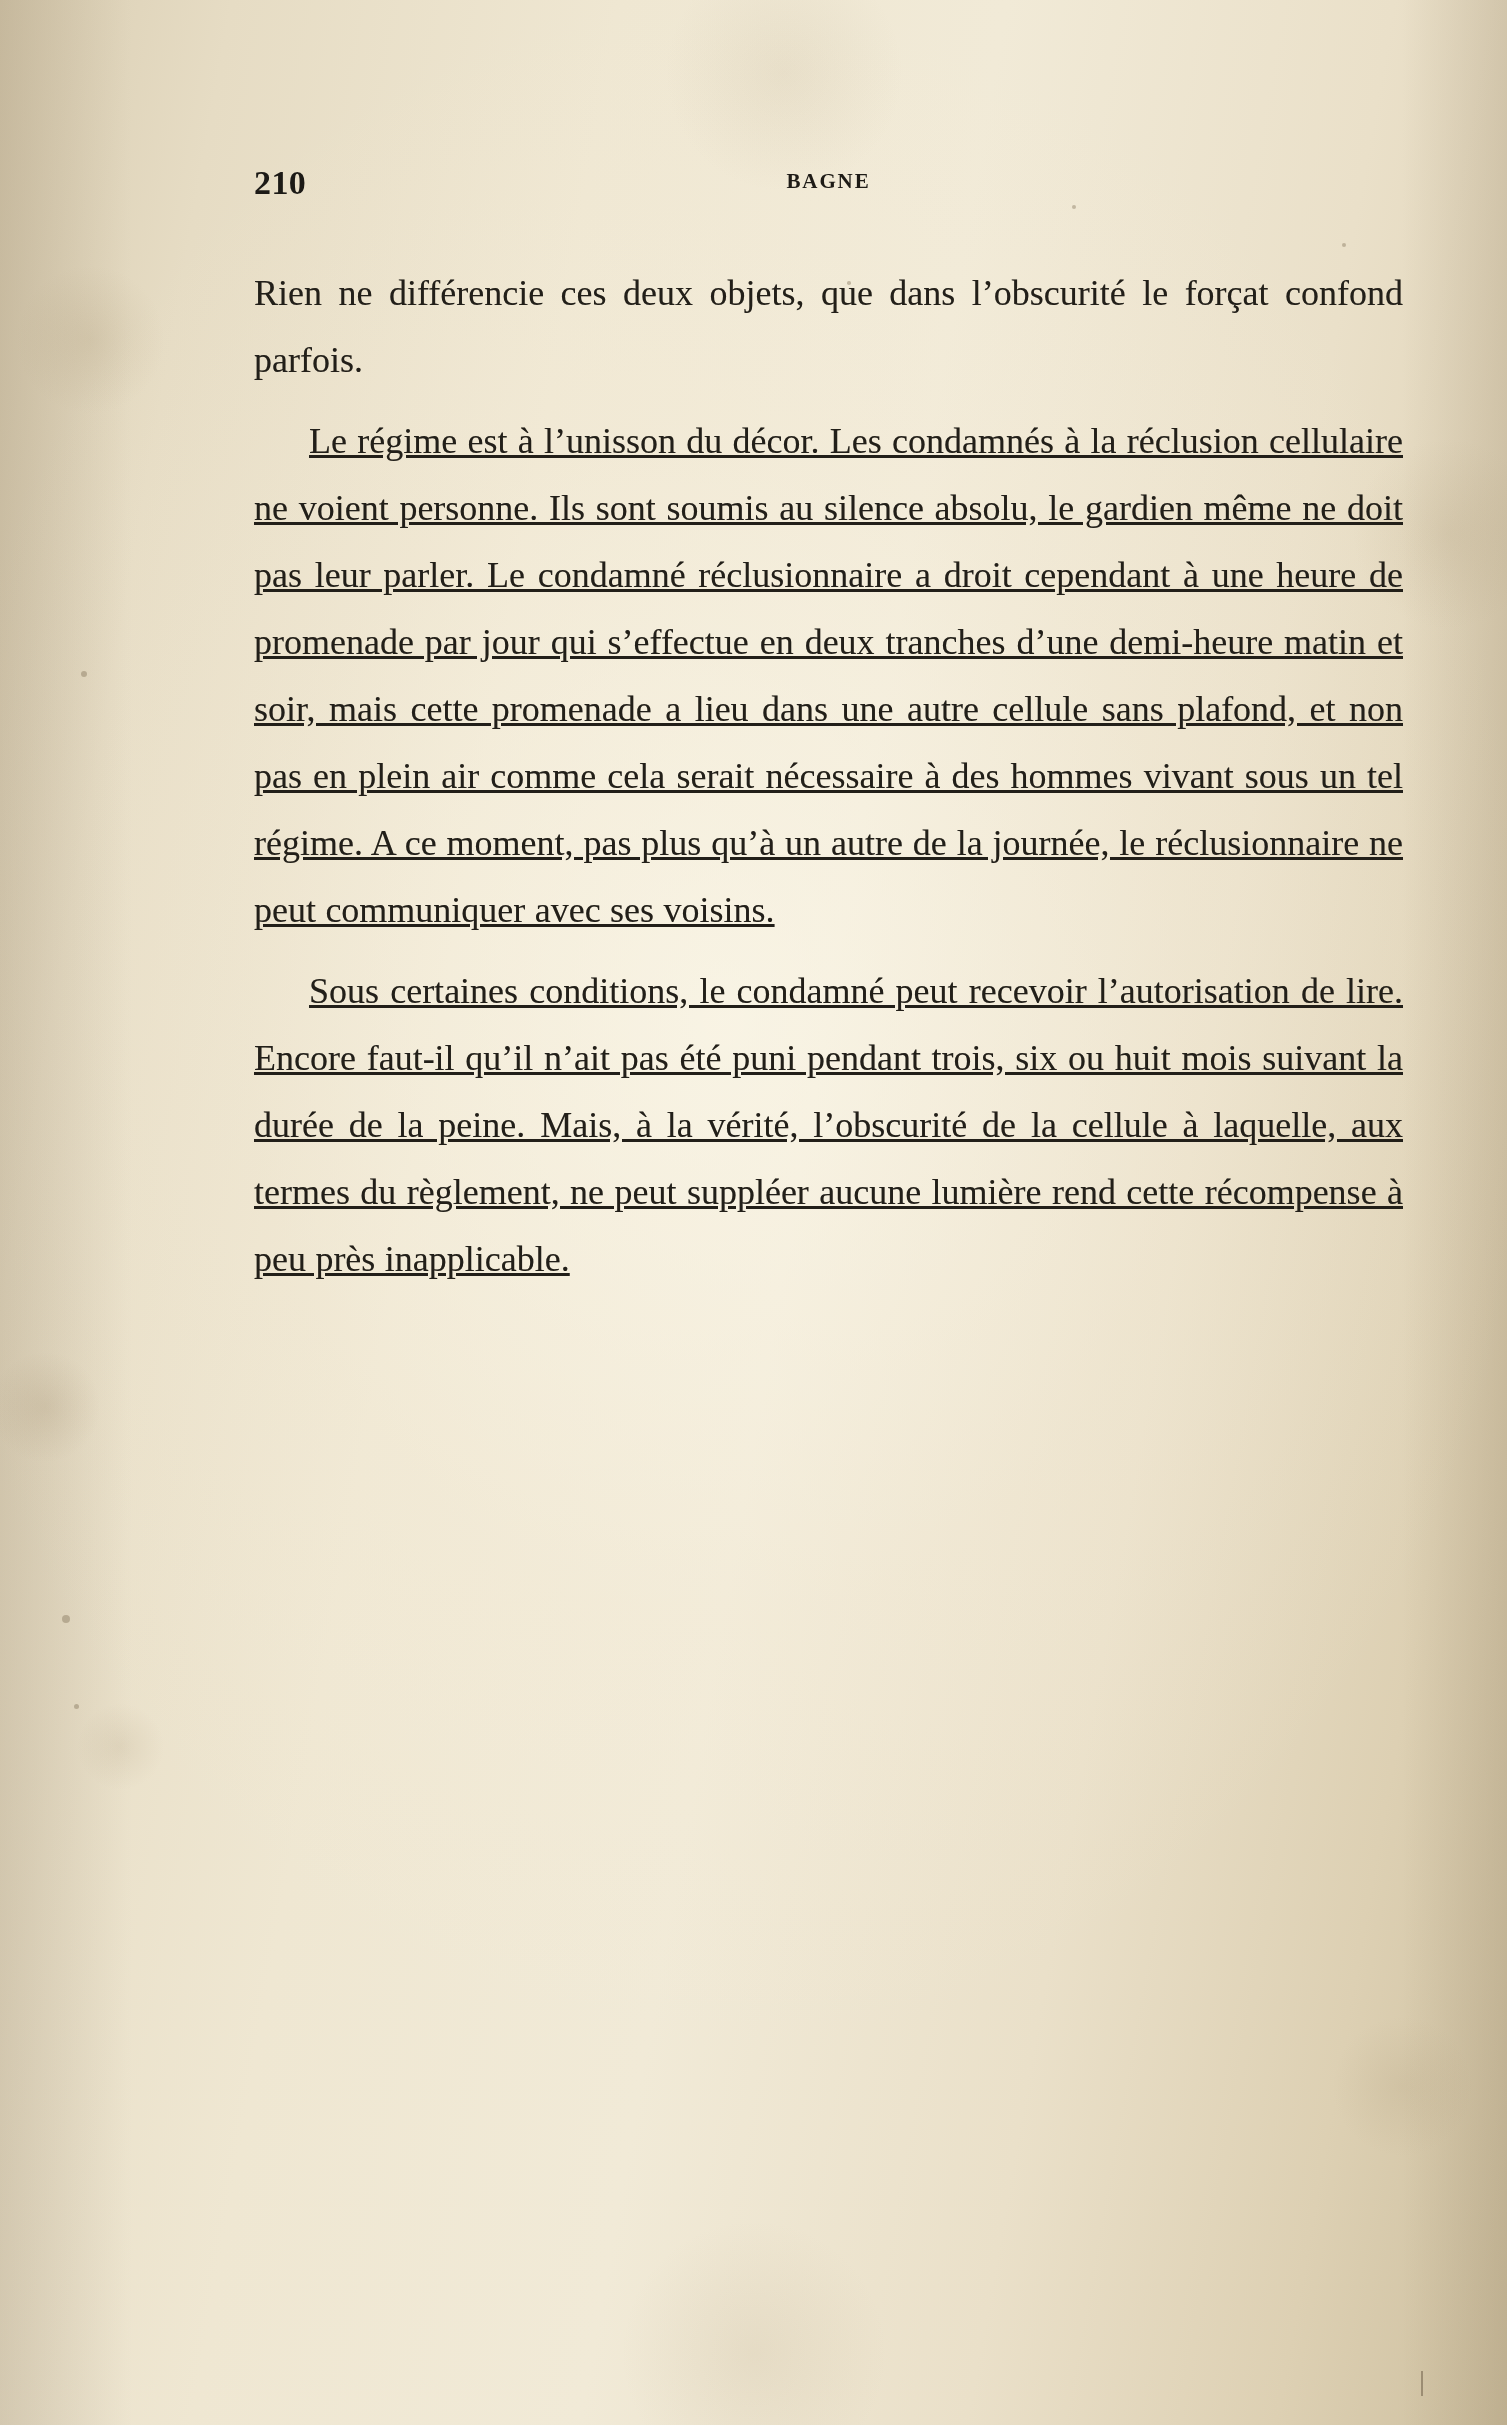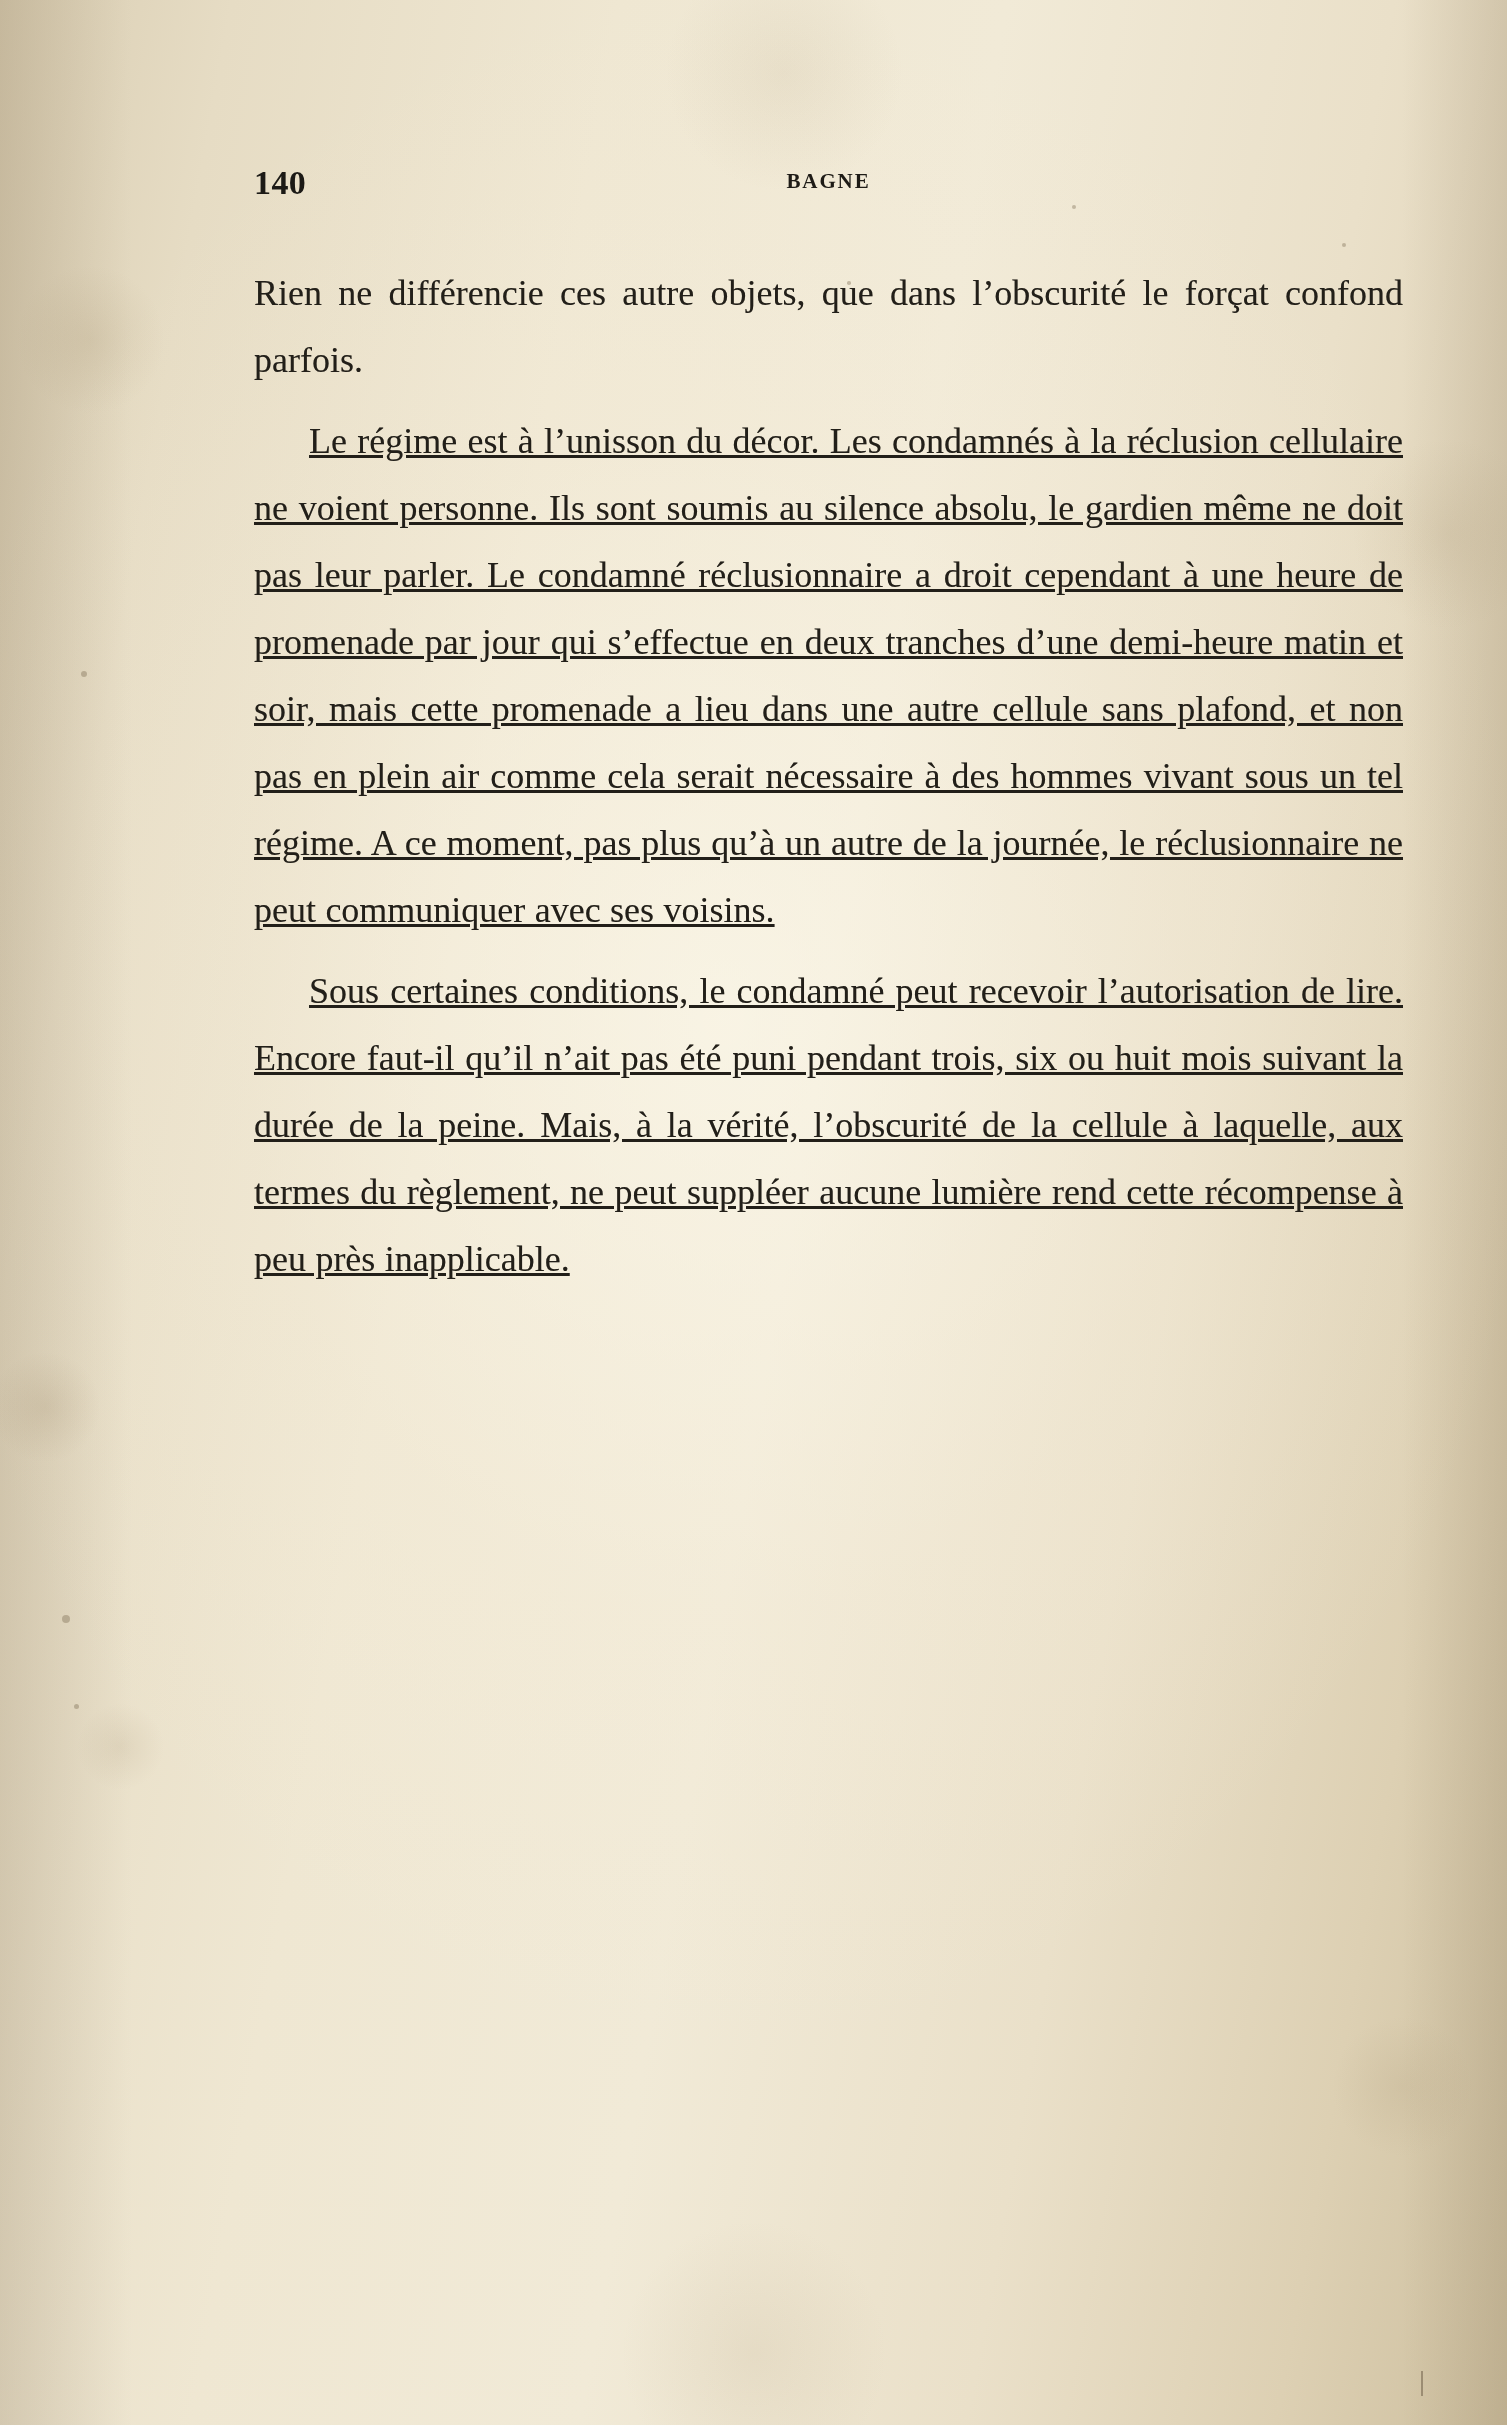--- a/index.html
+++ b/index.html
@@ -125,26 +125,26 @@
   <span class="speck" style="left:81px; top:671px; width:6.2px; height:6.2px;"></span>
   <span class="speck" style="left:62px; top:1615px; width:8px; height:8px;"></span>
   <span class="speck" style="left:74px; top:1704px; width:5.3px; height:5.3px;"></span>
   <span class="speck" style="left:1342px; top:243px; width:4.4px; height:4.4px;"></span>
   <span class="speck" style="left:1072px; top:205px; width:4.4px; height:4.4px;"></span>
   <span class="speck" style="left:847px; top:281px; width:3.5px; height:3.5px;"></span>
 
   <div class="content">
 
     <div class="runhead">
-      <div class="folio">140</div>
+      <div class="folio">210</div>
       <div class="booktitle">BAGNE</div>
     </div>
 
     <div class="body-text">
-      <p>Rien ne différencie ces autre objets, que dans l’obscurité le forçat confond parfois.</p>
+      <p>Rien ne différencie ces deux objets, que dans l’obscurité le forçat confond parfois.</p>
       <p class="indent">Le régime est à l’unisson du décor. Les condamnés à la réclusion cellulaire ne voient personne. Ils sont soumis au silence absolu, le gardien même ne doit pas leur parler. Le condamné réclusionnaire a droit cependant à une heure de promenade par jour qui s’effectue en deux tranches d’une demi-heure matin et soir, mais cette promenade a lieu dans une autre cellule sans plafond, et non pas en plein air comme cela serait nécessaire à des hommes vivant sous un tel régime. A ce moment, pas plus qu’à un autre de la journée, le réclusionnaire ne peut communiquer avec ses voisins.</p>
       <p class="indent">Sous certaines conditions, le condamné peut recevoir l’autorisation de lire. Encore faut-il qu’il n’ait pas été puni pendant trois, six ou huit mois suivant la durée de la peine. Mais, à la vérité, l’obscurité de la cellule à laquelle, aux termes du règlement, ne peut suppléer aucune lumière rend cette récompense à peu près inapplicable.</p>
     </div>
 
   </div>
 
   <div class="edge-shadow"></div>
   <div class="edge-shadow-left"></div>
   <div class="bottom-mark"></div>
 </div>

